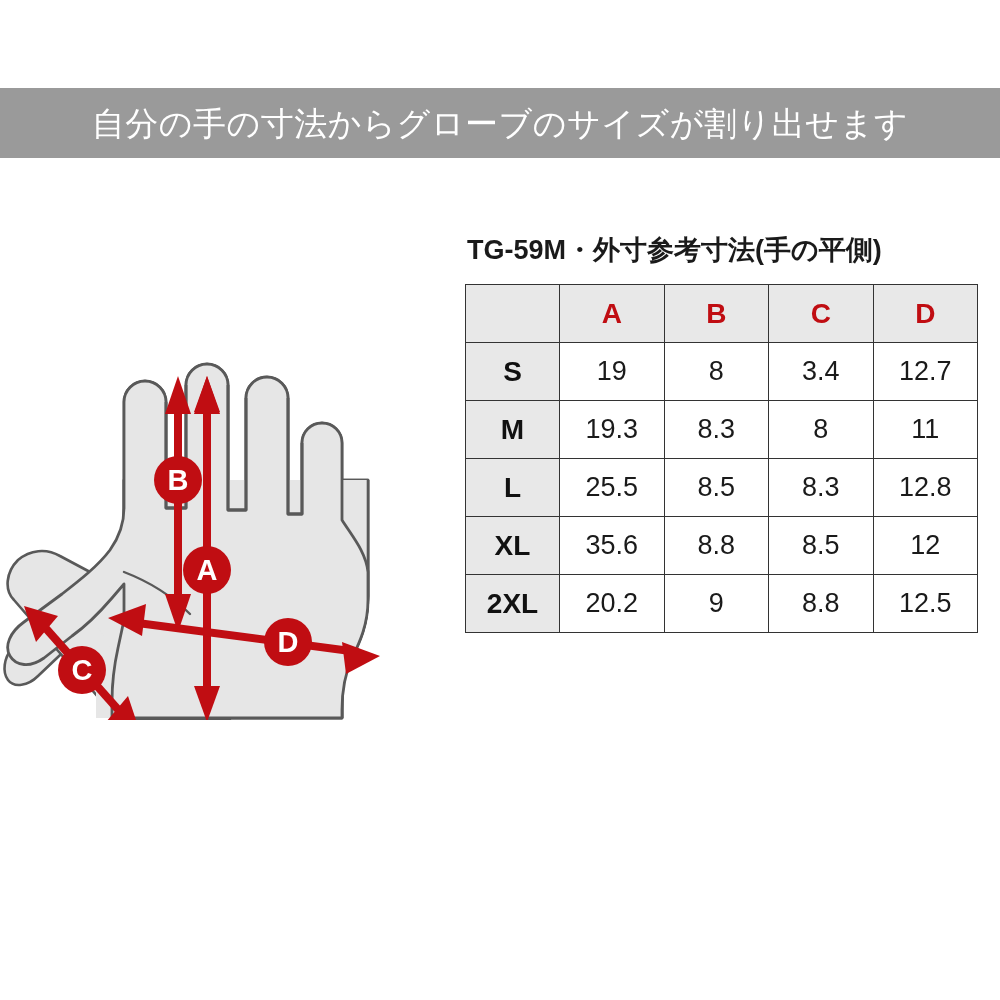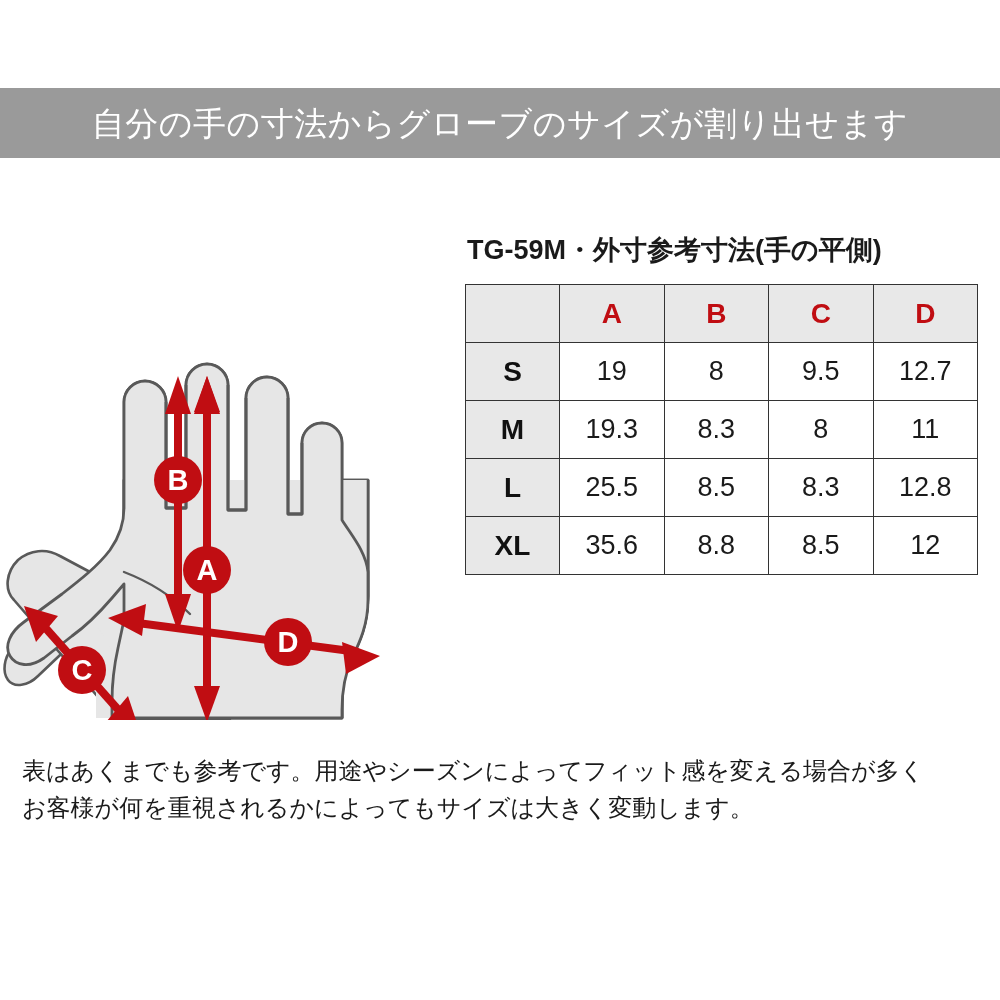--- a/index.html
+++ b/index.html
@@ -348,21 +348,21 @@
           <th class="col-head">B</th>
           <th class="col-head">C</th>
           <th class="col-head">D</th>
         </tr>
       </thead>
       <tbody>
         <tr>
           <th class="row-head">S</th>
           <td class="val">19</td>
           <td class="val">8</td>
-          <td class="val">9.5</td>
+          <td class="val">3.4</td>
           <td class="val">12.7</td>
         </tr>
         <tr>
           <th class="row-head">M</th>
           <td class="val">19.3</td>
           <td class="val">8.3</td>
           <td class="val">8</td>
           <td class="val">11</td>
         </tr>
         <tr>
@@ -372,22 +372,25 @@
           <td class="val">8.3</td>
           <td class="val">12.8</td>
         </tr>
         <tr>
           <th class="row-head">XL</th>
           <td class="val">35.6</td>
           <td class="val">8.8</td>
           <td class="val">8.5</td>
           <td class="val">12</td>
         </tr>
+        <tr>
+          <th class="row-head">2XL</th>
+          <td class="val">20.2</td>
+          <td class="val">9</td>
+          <td class="val">8.8</td>
+          <td class="val">12.5</td>
+        </tr>
       </tbody>
     </table>
   </div>
 
-  <div class="footnote">
-    <div>表はあくまでも参考です。用途やシーズンによってフィット感を変える場合が多く</div>
-    <div>お客様が何を重視されるかによってもサイズは大きく変動します。</div>
-  </div>
 
 </div>
 
 </body></html>

